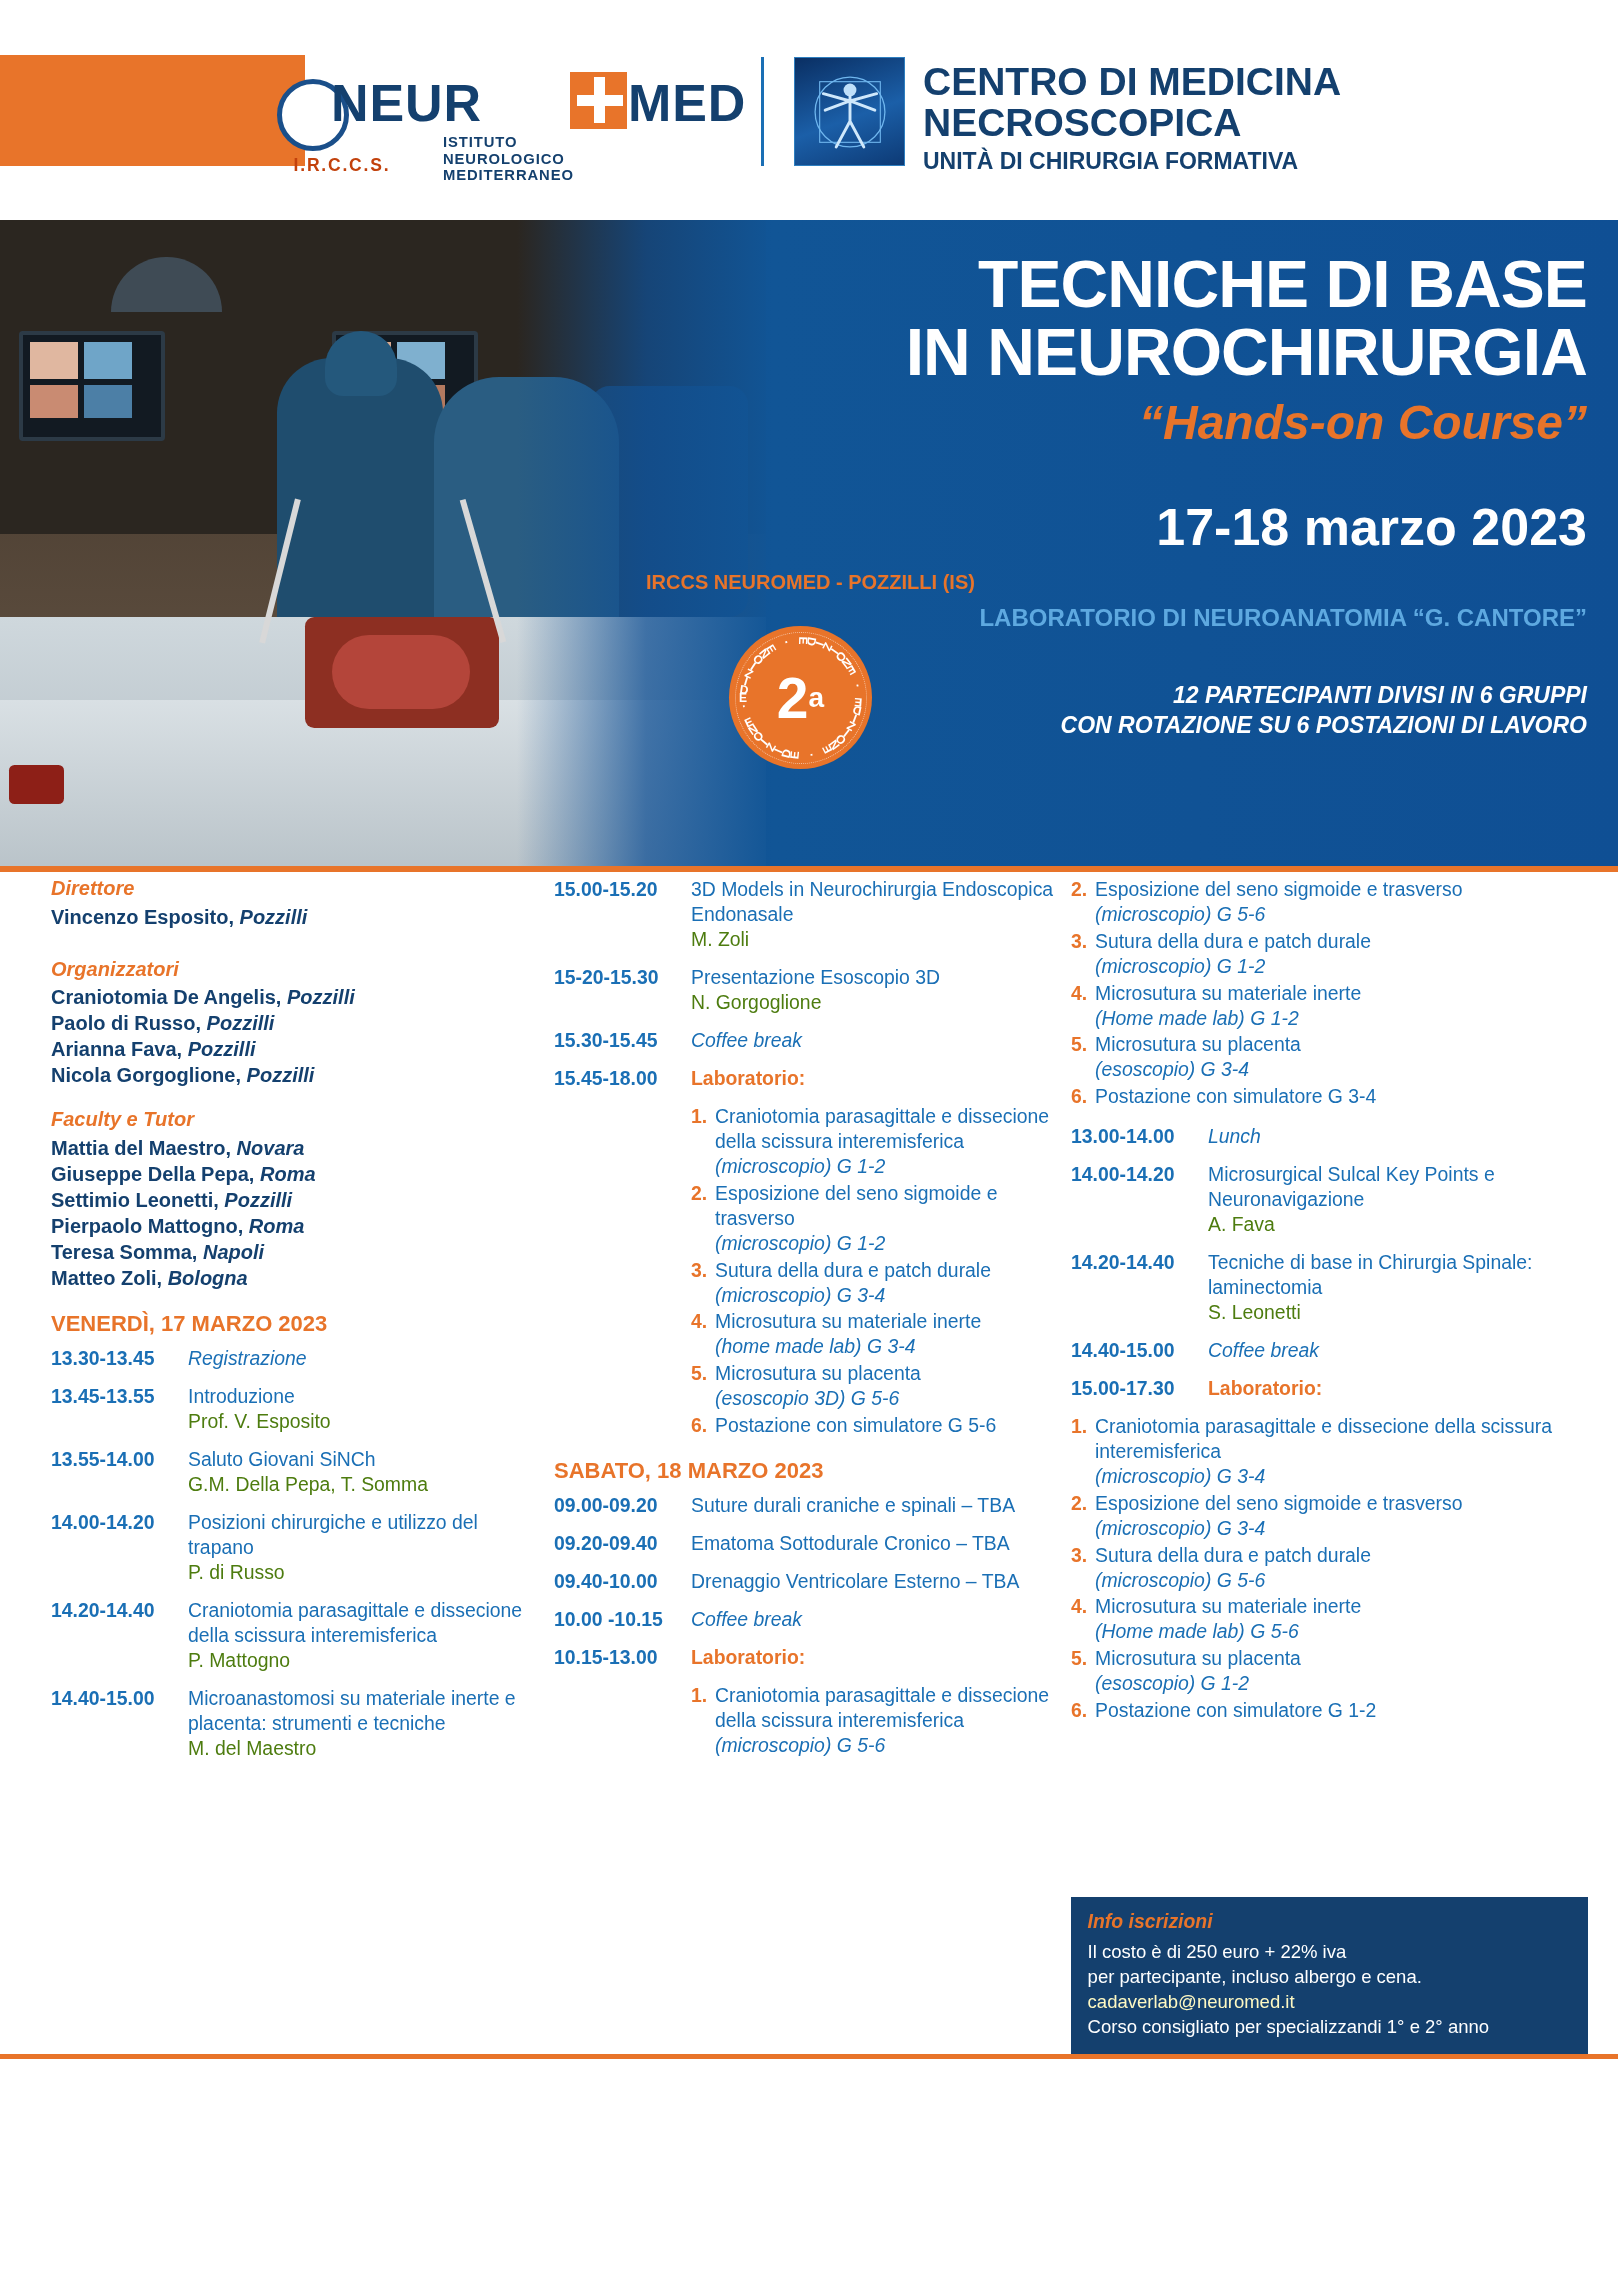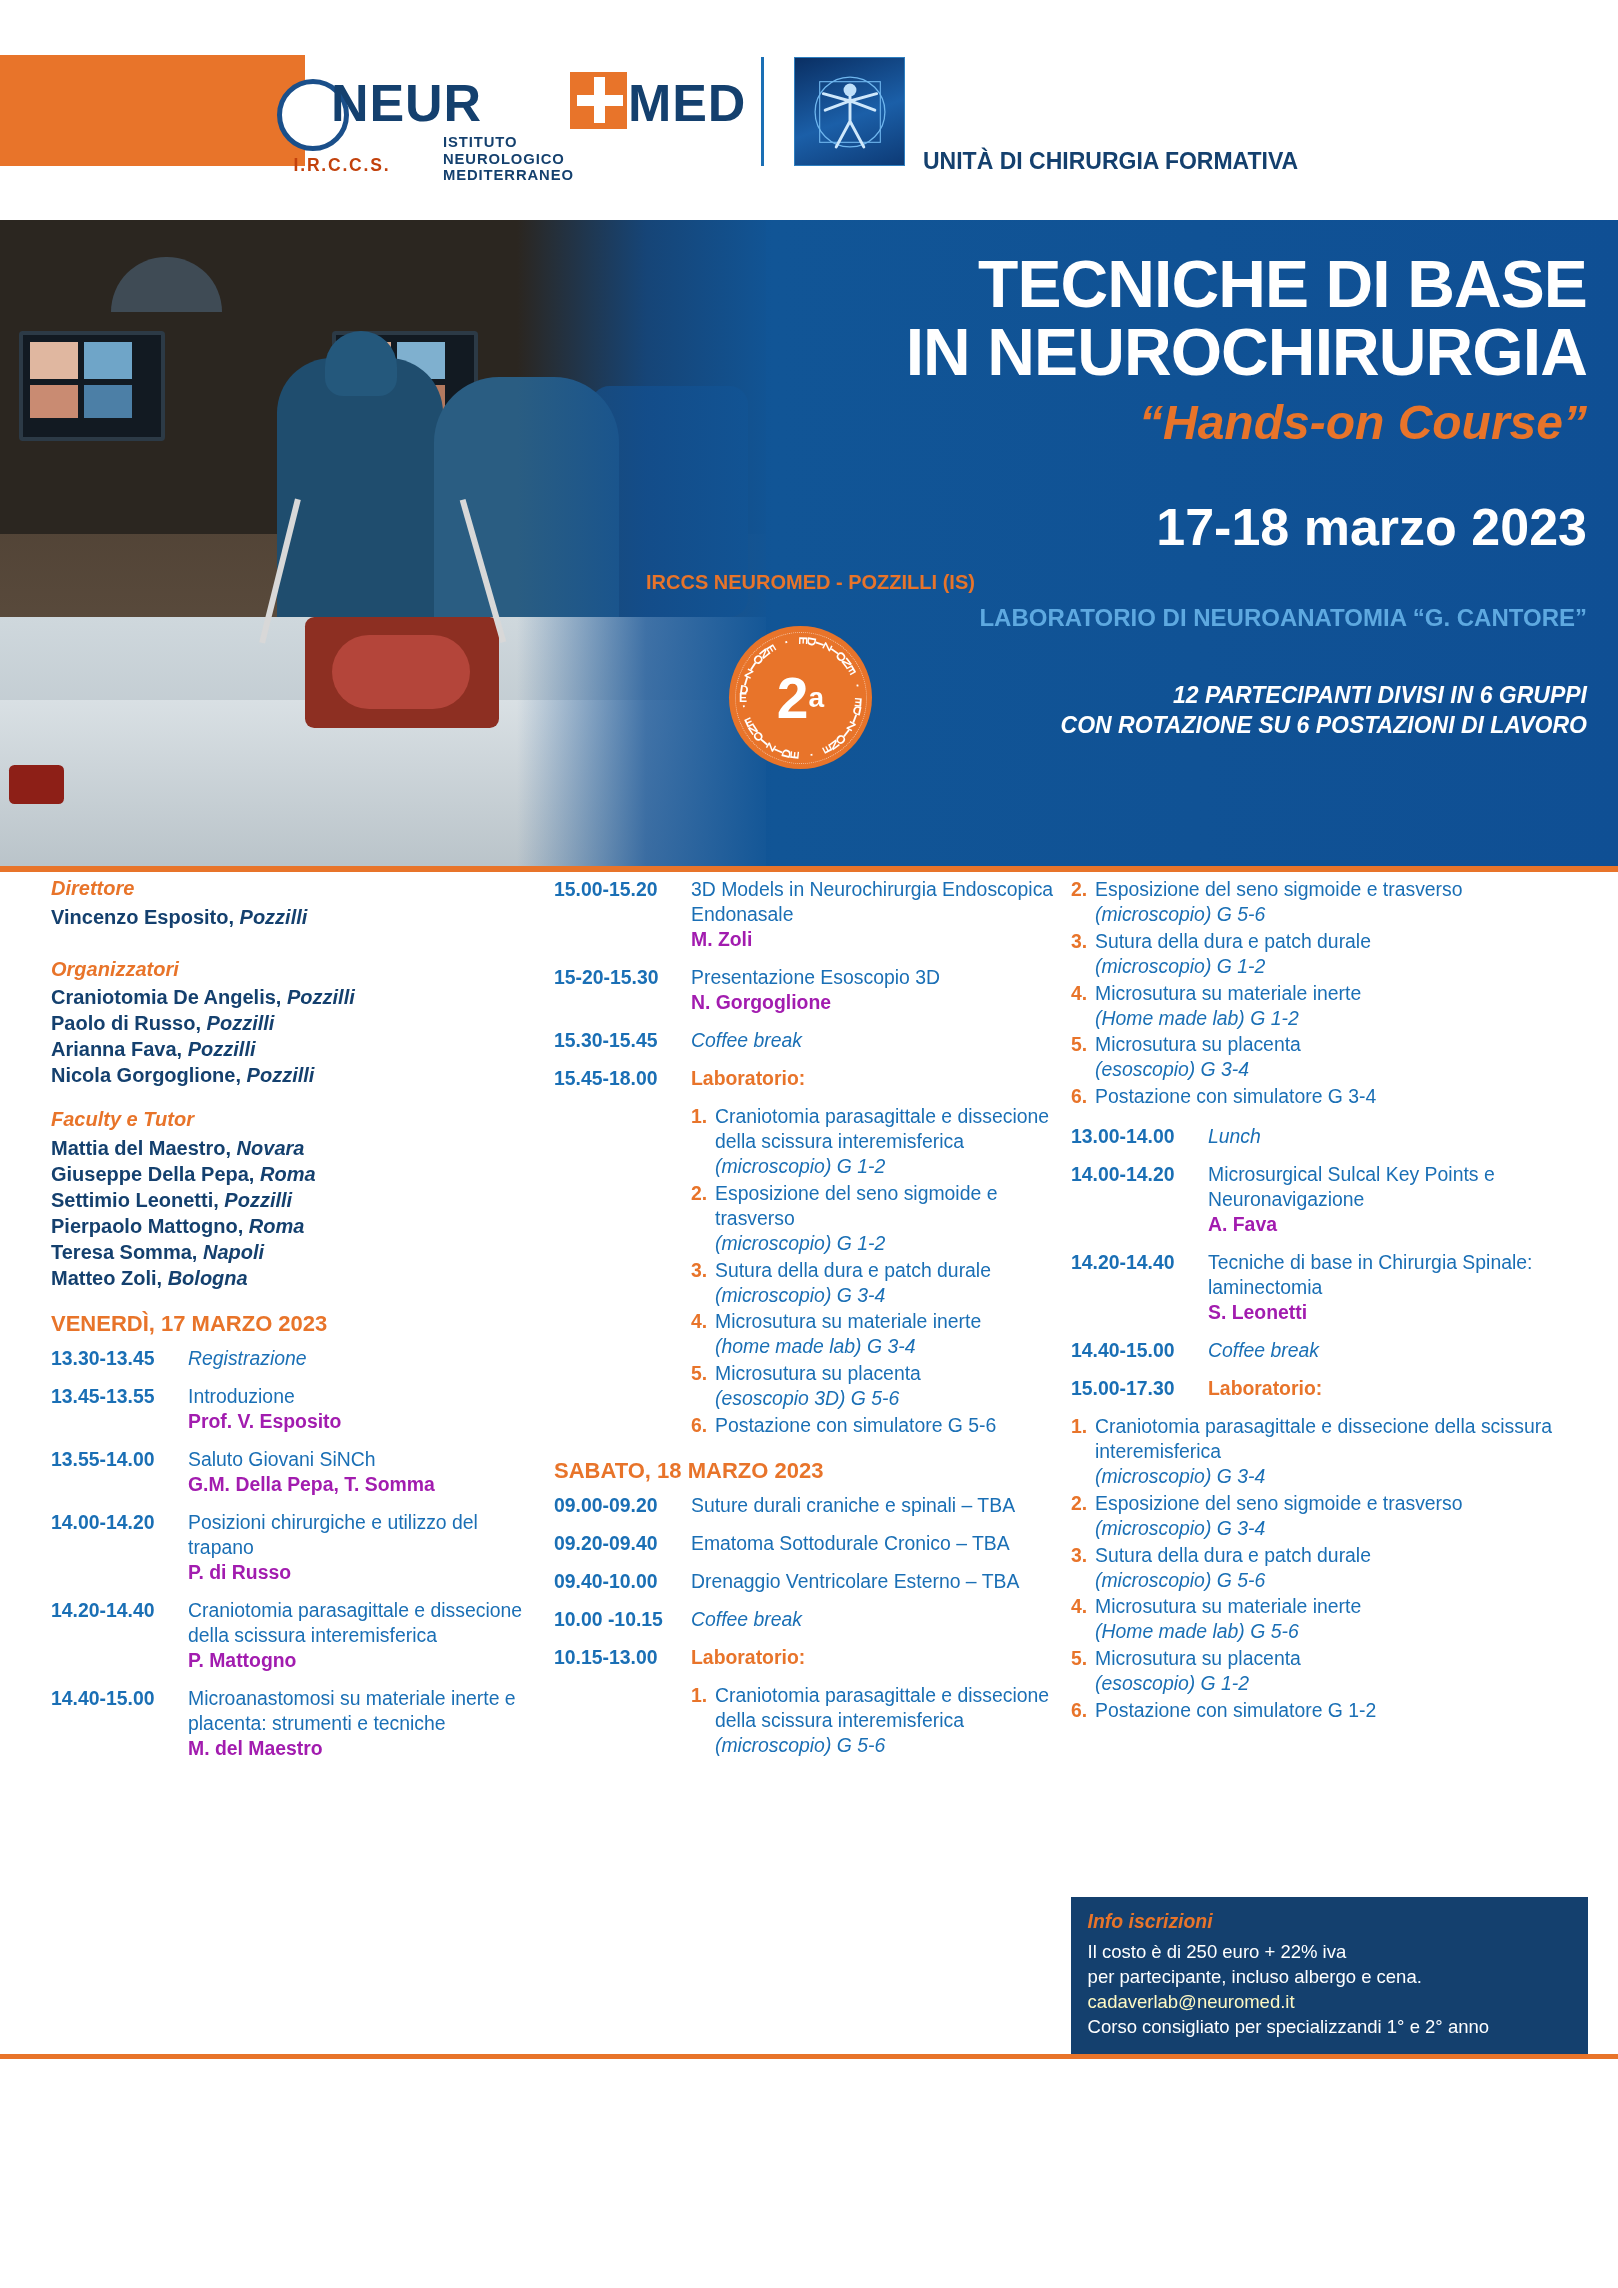--- a/index.html
+++ b/index.html
@@ -81,21 +81,21 @@
   .blk{margin-bottom:14.8px;}
   .lbl-orange{color:#E8742A;font-size:20px;font-weight:bold;font-style:italic;margin-bottom:3.7px;}
   .name{color:#14406e;font-size:20px;font-weight:bold;line-height:26px;}
   .name em{font-style:italic;font-weight:bold;}
   .daytitle{color:#E8742A;font-size:22px;font-weight:bold;margin:20px 0 9.2px 0;}
 
   .row{display:flex;margin-bottom:13px;}
   .time{width:137px;flex:0 0 137px;color:#1a6fb5;font-size:19.4px;font-weight:bold;line-height:25px;}
   .desc{flex:1;color:#1a6fb5;font-size:19.4px;line-height:25px;}
   .desc .it{font-style:italic;}
-  .desc .spk{color:#a21caf;font-weight:bold;}
+  .desc .spk{color:#4d7c0f;font-weight:normal;}
   .desc .labhead{color:#E8742A;font-weight:bold;}
 
   ol.lablist{margin:0;padding:0;list-style:none;}
   ol.lablist li{display:flex;margin-bottom:1.8px;}
   ol.lablist li .num{width:24px;flex:0 0 24px;color:#E8742A;font-weight:bold;font-size:19.4px;line-height:25px;}
   ol.lablist li .txt{flex:1;color:#1a6fb5;font-size:19.4px;line-height:25px;}
   ol.lablist li .txt em{font-style:italic;}
 
   .lab-wrap{margin-left:137px;}
 
@@ -134,20 +134,24 @@
 
     <div class="vitruv">
       <svg class="vitruv-fig" viewBox="0 0 86 96">
         <circle cx="43" cy="48" r="38" fill="none" stroke="#6fb6ee" stroke-width="1.4"></circle>
         <rect x="10" y="15" width="66" height="66" fill="none" stroke="#6fb6ee" stroke-width="1.2"></rect>
         <circle cx="43" cy="24" r="7" fill="#bfe0fa"></circle>
         <path d="M43 31 L43 58 M43 36 L14 28 M43 36 L72 28 M43 36 L16 46 M43 36 L70 46 M43 58 L28 86 M43 58 L58 86" stroke="#cfe8fb" stroke-width="3.2" fill="none" stroke-linecap="round"></path>
       </svg>
     </div>
 
+    <div class="ccm-title">
+      <div>CENTRO DI MEDICINA</div>
+      <div>NECROSCOPICA</div>
+    </div>
     <div class="ccm-sub">UNITÀ DI CHIRURGIA FORMATIVA</div>
   </div>
 
   <div class="hero">
     <div class="hero-photo">
       <div class="ph ph-bg"></div>
       <div class="ph ph-dark"></div>
       <div class="ph ph-lamp"></div>
       <div class="ph ph-mon1">
         <i style="left:7.4px;top:7.4px;width:48px;height:37px;background:#e0b7a0;"></i>

